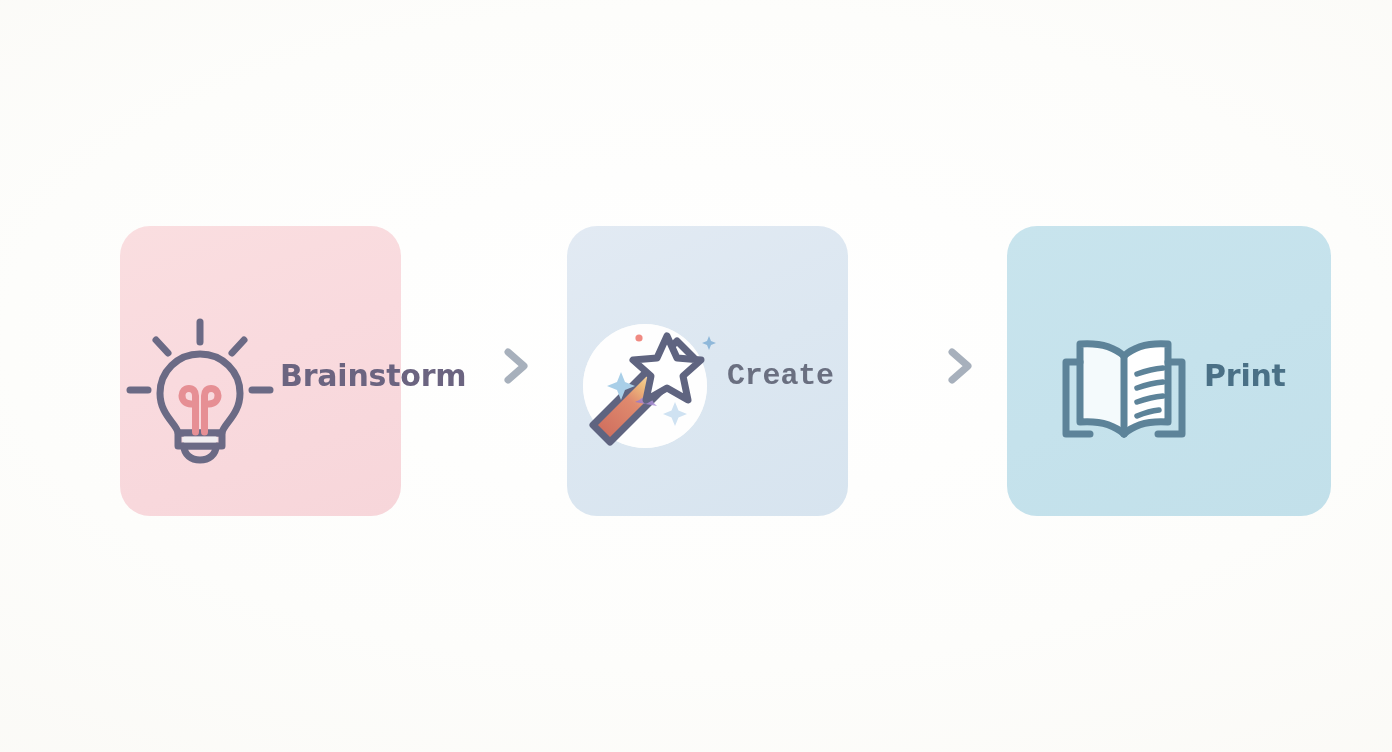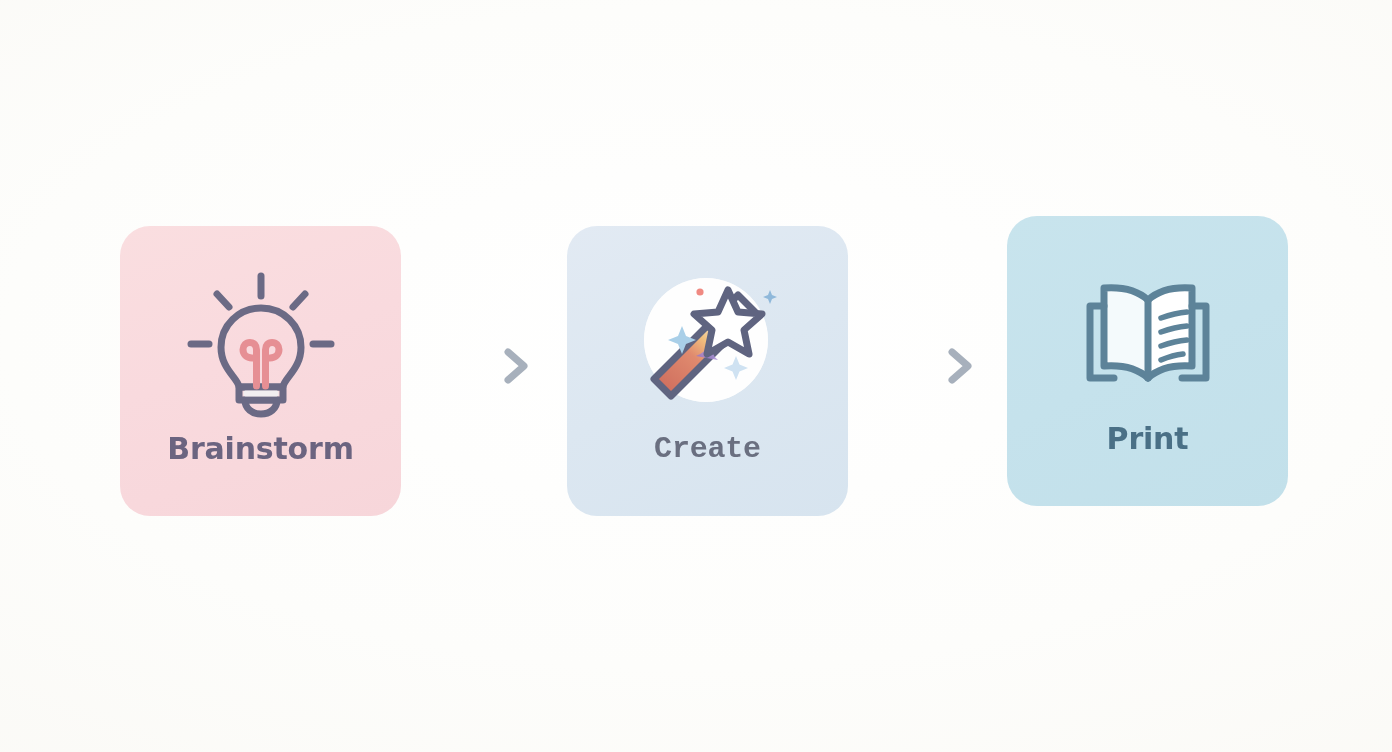--- a/index.html
+++ b/index.html
@@ -31,21 +31,21 @@
     top: 0;
     width: 1392px;
     height: 752px;
   }
 
   
   .card {
     position: absolute;
     border-radius: 30px;
     display: flex;
-    flex-direction: column;
+    flex-direction: row;
     align-items: center;
     justify-content: flex-start;
     box-sizing: border-box;
   }
 
   .card-1 {
     left: 120px;
     top: 226px;
     width: 281px;
     height: 290px;
@@ -54,24 +54,25 @@
   .card-2 {
     left: 567px;
     top: 226px;
     width: 281px;
     height: 290px;
     background: linear-gradient(155deg, #e2eaf3 0%, #dce7f1 50%, #d7e4ef 100%);
     font-family: Liberation Mono, monospace;
   }
   .card-3 {
     left: 1007px;
-    top: 216px;
-    width: 281px;
+    top: 226px;
+    width: 324px;
     height: 290px;
     background: linear-gradient(155deg, #c8e4ed 0%, #c5e2ec 50%, #c2e0ea 100%);
+    padding-left: 37px;
   }
 
   .icon-wrap {
     margin-top: 38px;
     width: 160px;
     height: 160px;
     display: flex;
     align-items: center;
     justify-content: center;
   }

